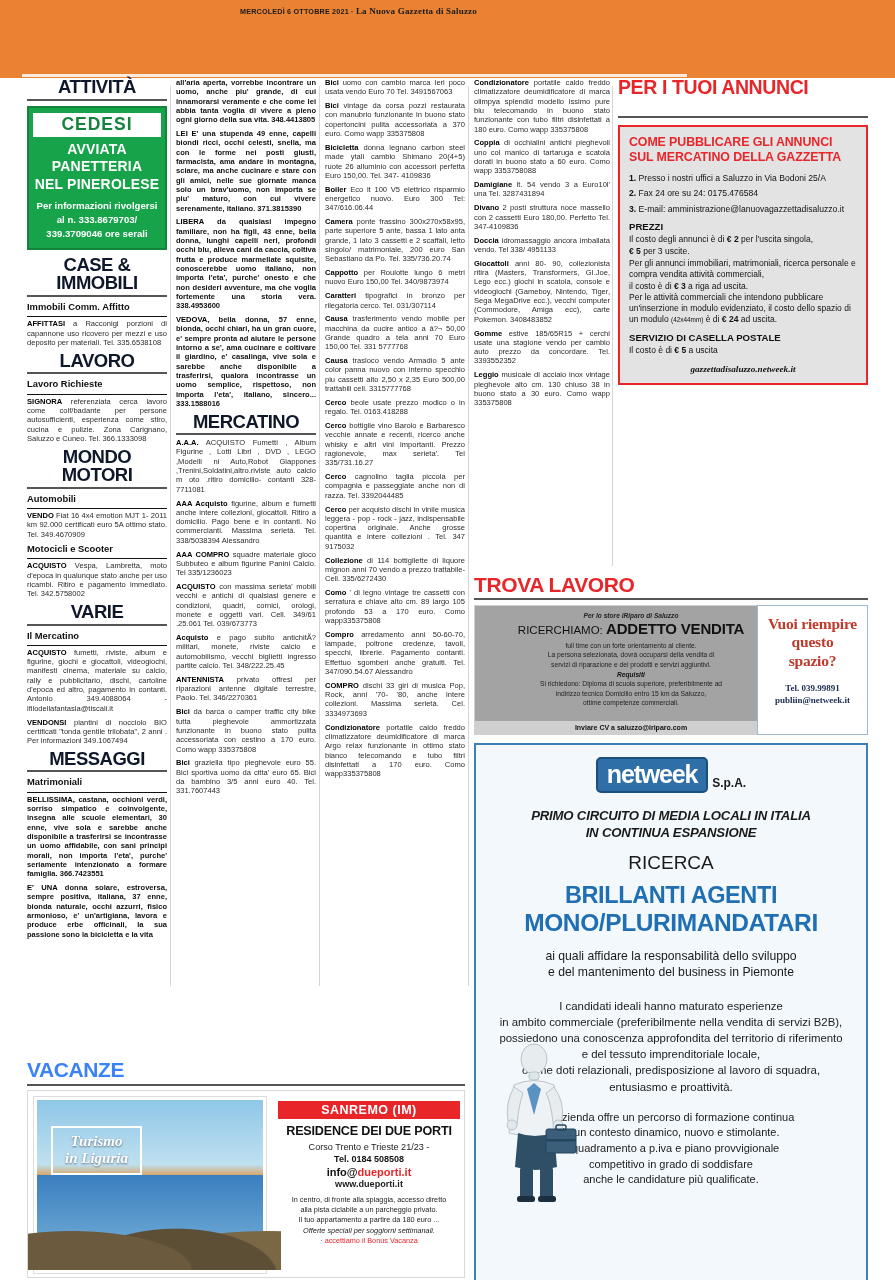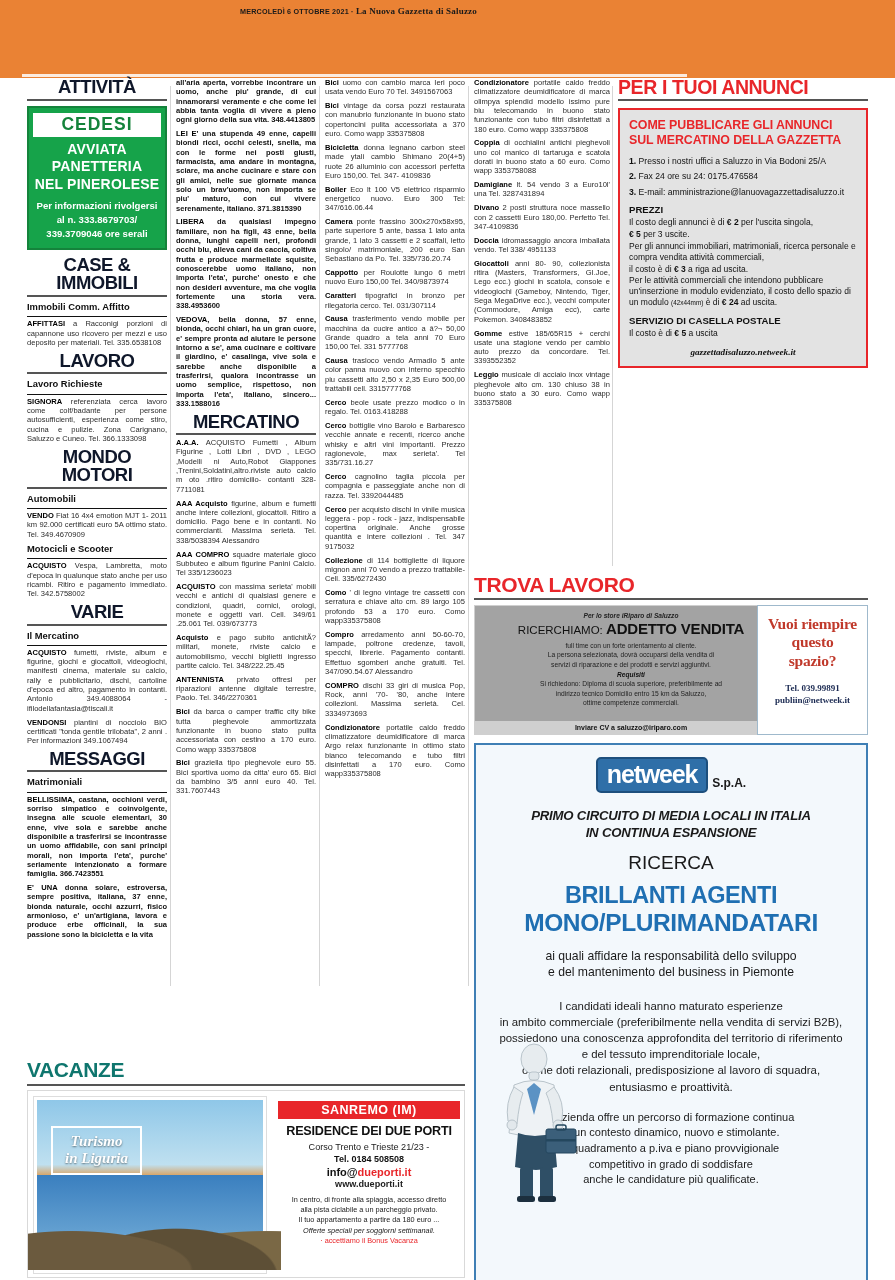--- a/index.html
+++ b/index.html
@@ -98,21 +98,21 @@
   .cedesi-s {
     color:#ffffff; font-size:9.6px; font-weight:bold;
     line-height:1.45; margin-top:5px;
   }
 
   
   .rail { position:absolute; left:618px; top:0; width:250px; }
   .rail-head {
     font-size:19.5px; font-weight:bold; color:#e8262a;
     letter-spacing:-.4px; line-height:1;
-    border-bottom:2.2px solid #555; padding-bottom:1px; margin-bottom:7px;
+    border-bottom:2.2px solid #555; padding-bottom:18px; margin-bottom:7px;
   }
   .howto {
     border:2px solid #e8262a;
     background:#e3e3e3;
     padding:8px 9px 9px;
   }
   .howto h3 {
     margin:0 0 7px 0;
     font-size:12.4px; font-weight:bold; color:#e8262a;
     line-height:1.25; letter-spacing:-.1px;
@@ -224,21 +224,21 @@
     font-size:11.6px; color:#1a1a1a; line-height:1.42;
   }
   .nw-apply .mail { font-style:italic; }
   .nw-person {
     position:absolute; left:14px; bottom:150px; width:92px; height:165px;
   }
 
   
   .vac-head {
     position:absolute; left:27px; top:981px; width:438px;
-    font-size:21px; font-weight:bold; color:#0f766e;
+    font-size:21px; font-weight:bold; color:#3b82f6;
     letter-spacing:-.4px; line-height:1;
     border-bottom:2.2px solid #555; padding-bottom:4px;
   }
   .vacbox {
     position:absolute; left:27px; top:1012px; width:438px; height:188px;
     border:1px solid #d9d9d9; background:#fff; overflow:hidden;
   }
   .vac-img {
     position:absolute; left:6px; top:6px; width:232px; height:176px;
     background:linear-gradient(#8fc7e8 0%, #bfe0f0 38%, #d7a86e 44%, #c89a5c 100%);

